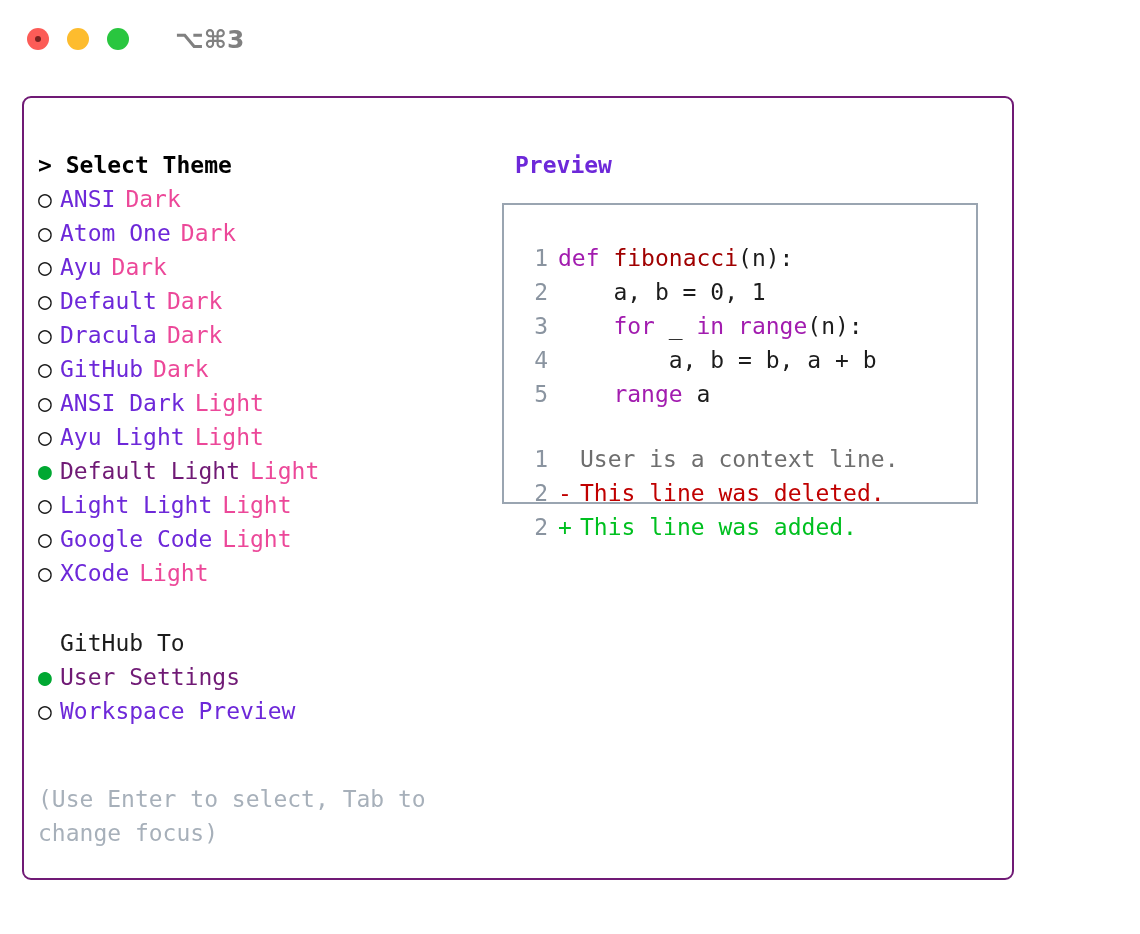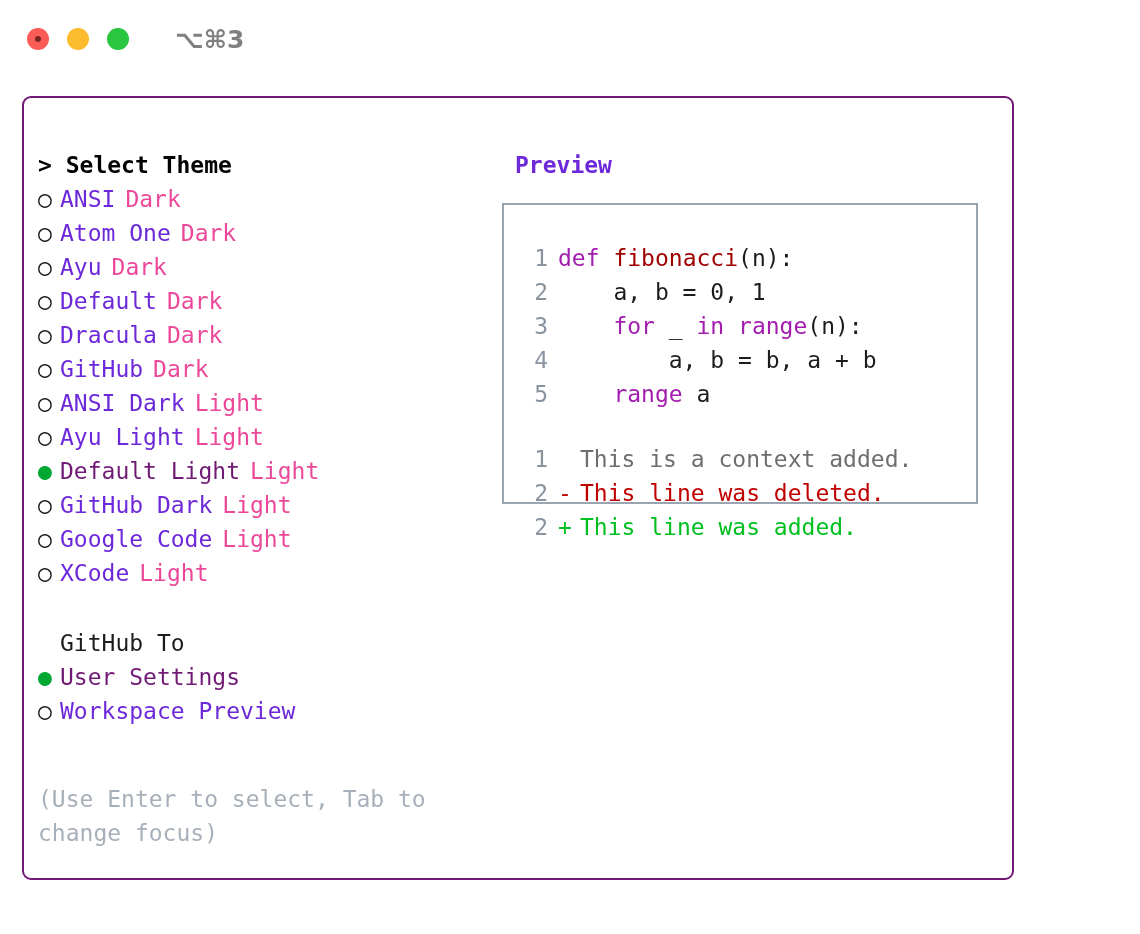--- a/index.html
+++ b/index.html
@@ -200,21 +200,21 @@
       <div id="theme-list">
           <div class="row"><span class="marker marker-unselected">○</span><span class="item-name">ANSI</span><span class="item-tag">Dark</span></div>
           <div class="row"><span class="marker marker-unselected">○</span><span class="item-name">Atom One</span><span class="item-tag">Dark</span></div>
           <div class="row"><span class="marker marker-unselected">○</span><span class="item-name">Ayu</span><span class="item-tag">Dark</span></div>
           <div class="row"><span class="marker marker-unselected">○</span><span class="item-name">Default</span><span class="item-tag">Dark</span></div>
           <div class="row"><span class="marker marker-unselected">○</span><span class="item-name">Dracula</span><span class="item-tag">Dark</span></div>
           <div class="row"><span class="marker marker-unselected">○</span><span class="item-name">GitHub</span><span class="item-tag">Dark</span></div>
           <div class="row"><span class="marker marker-unselected">○</span><span class="item-name">ANSI Dark</span><span class="item-tag">Light</span></div>
           <div class="row"><span class="marker marker-unselected">○</span><span class="item-name">Ayu Light</span><span class="item-tag">Light</span></div>
           <div class="row item-selected"><span class="marker marker-selected">●</span><span class="item-name">Default Light</span><span class="item-tag">Light</span></div>
-          <div class="row"><span class="marker marker-unselected">○</span><span class="item-name">GitHub Dark</span><span class="item-tag">Light</span></div>
+          <div class="row"><span class="marker marker-unselected">○</span><span class="item-name">Light Light</span><span class="item-tag">Light</span></div>
           <div class="row"><span class="marker marker-unselected">○</span><span class="item-name">Google Code</span><span class="item-tag">Light</span></div>
           <div class="row"><span class="marker marker-unselected">○</span><span class="item-name">XCode</span><span class="item-tag">Light</span></div>
         </div>
 
       <div id="apply-block">
         <div id="apply-header">GitHub To</div>
         <div id="apply-list">
             <div class="row item-selected"><span class="marker marker-selected">●</span><span class="item-name">User Settings</span></div>
             <div class="row"><span class="marker marker-unselected">○</span><span class="item-name">Workspace Preview</span></div>
           </div>
@@ -227,21 +227,21 @@
     <div id="preview-column">
       <div id="preview-title">Preview</div>
       <div id="preview-box">
         <div id="code-area">
             <div class="code-line"><span class="lineno">1</span><span class="tok-kw">def</span><span class="tok-plain"> </span><span class="tok-fn">fibonacci</span><span class="tok-plain">(n):</span></div>
             <div class="code-line"><span class="lineno">2</span><span class="tok-plain">    a, b = 0, 1</span></div>
             <div class="code-line"><span class="lineno">3</span><span class="tok-plain">    </span><span class="tok-kw">for</span><span class="tok-plain"> _ </span><span class="tok-kw">in</span><span class="tok-plain"> </span><span class="tok-kw">range</span><span class="tok-plain">(n):</span></div>
             <div class="code-line"><span class="lineno">4</span><span class="tok-plain">        a, b = b, a + b</span></div>
             <div class="code-line"><span class="lineno">5</span><span class="tok-plain">    </span><span class="tok-kw">range</span><span class="tok-plain"> a</span></div>
             <div id="diff-area">
-              <div class="code-line diff-context"><span class="lineno">1</span><span class="diff-sign diff-text"> </span><span class="diff-text">This is a context added.</span></div>
+              <div class="code-line diff-context"><span class="lineno">1</span><span class="diff-sign diff-text"> </span><span class="diff-text">User is a context line.</span></div>
               <div class="code-line diff-del"><span class="lineno">2</span><span class="diff-sign diff-text">-</span><span class="diff-text">This line was deleted.</span></div>
               <div class="code-line diff-add"><span class="lineno">2</span><span class="diff-sign diff-text">+</span><span class="diff-text">This line was added.</span></div>
             </div>
           </div>
       </div>
     </div>
 
   </div>
 </div>
 

